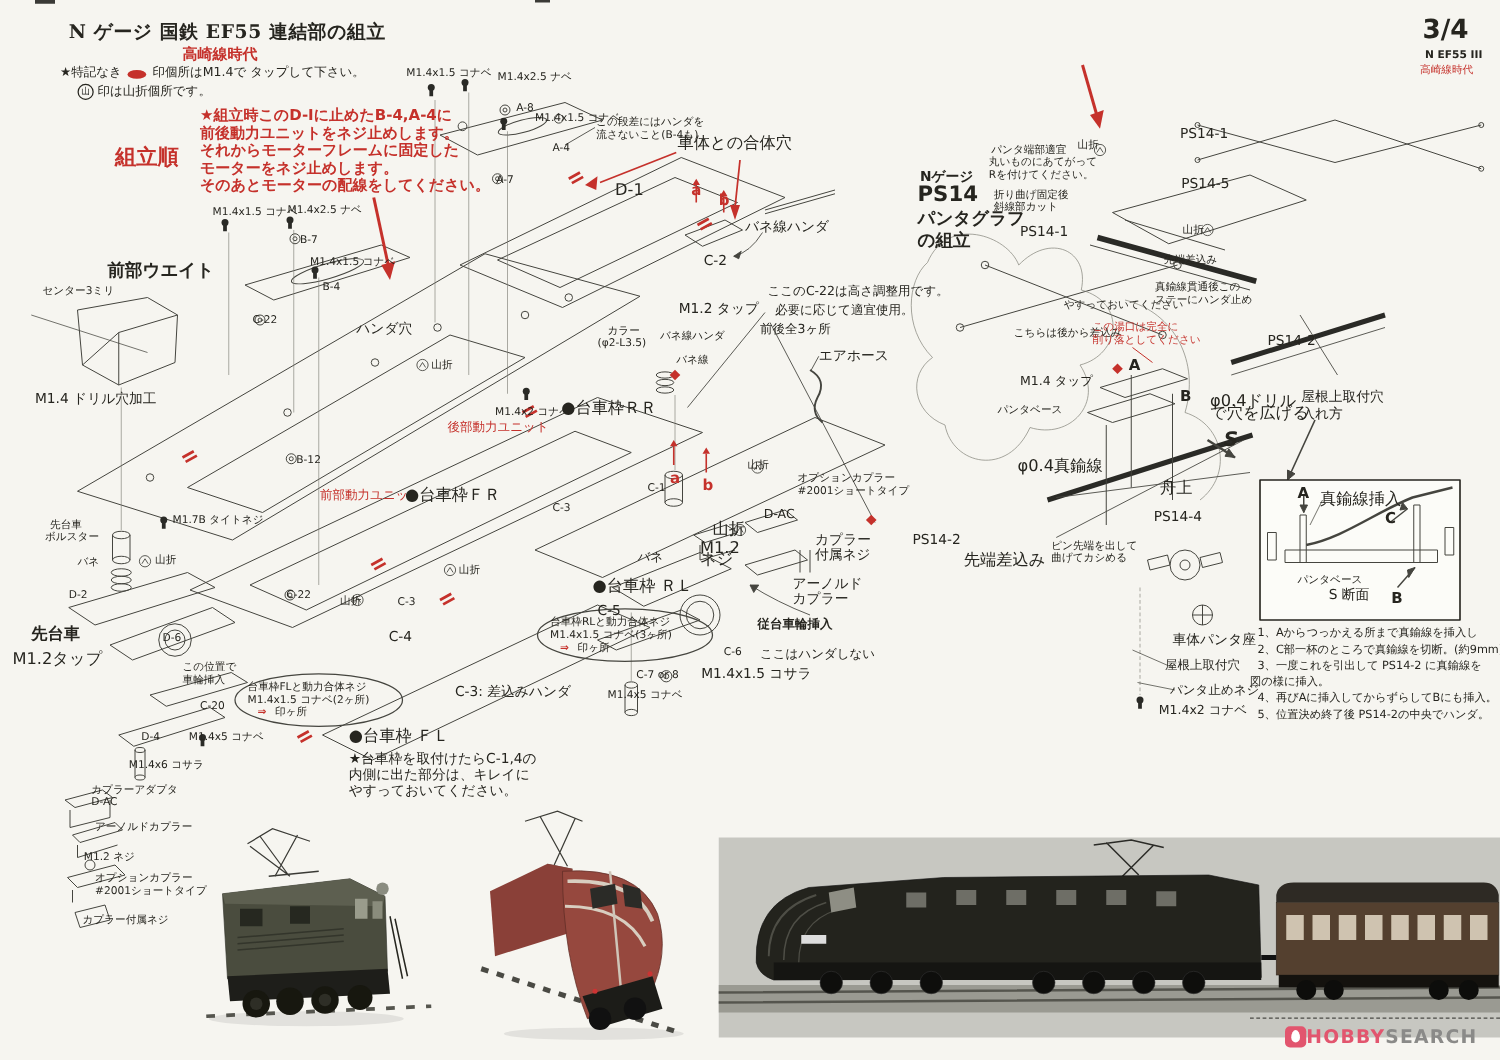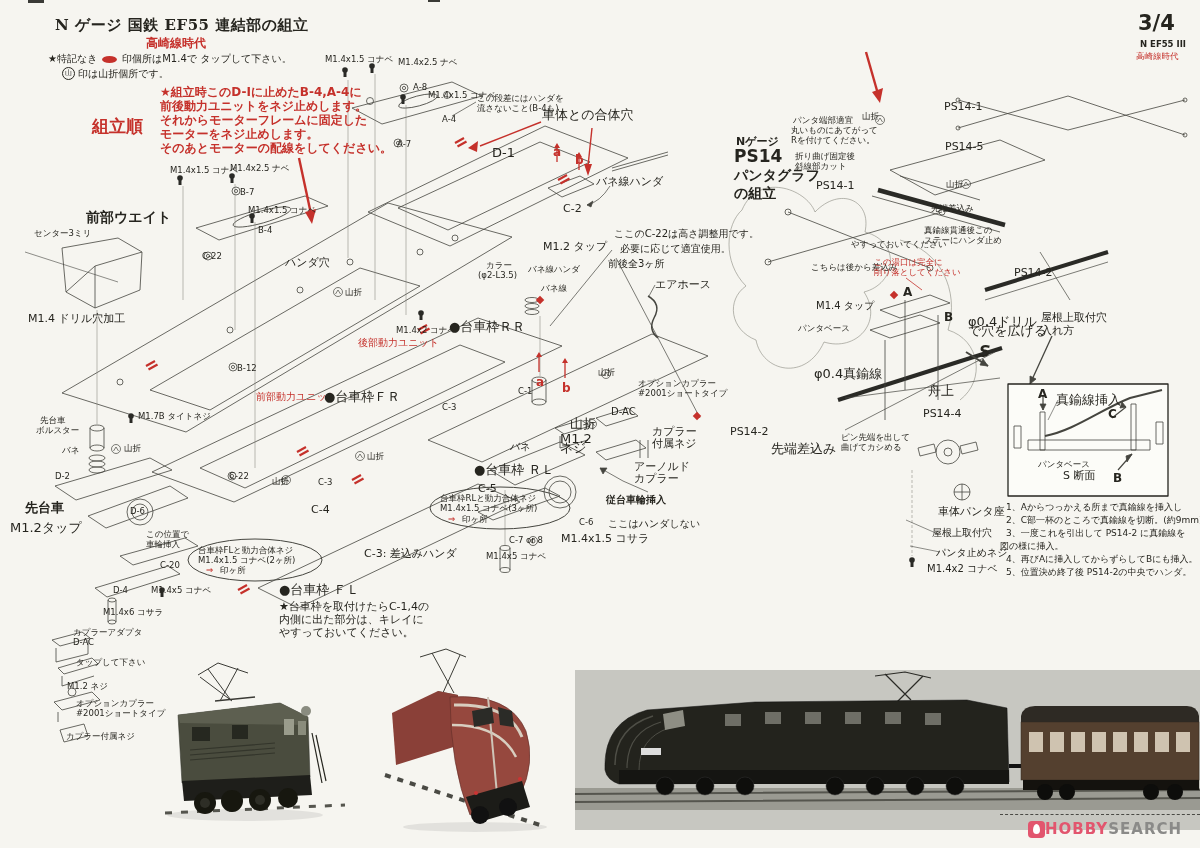--- a/index.html
+++ b/index.html
@@ -456,21 +456,21 @@
 <div class="lbl xxs" style="left:10px;top:521px">M1.2タップ</div>
 <div class="lbl xs" style="left:130px;top:507px">D-6</div>
 <div class="lbl xs" style="left:146px;top:530px">この位置で</div>
 <div class="lbl xs" style="left:146px;top:540px">車輪挿入</div>
 <div class="lbl xs" style="left:160px;top:561px">C-20</div>
 <div class="lbl xs" style="left:113px;top:586px">D-4</div>
 <div class="lbl xs" style="left:151px;top:586px">M1.4x5 コナベ</div>
 <div class="lbl xs" style="left:103px;top:608px">M1.4x6 コサラ</div>
 <div class="lbl xs" style="left:73px;top:628px">カプラーアダプタ</div>
 <div class="lbl xs" style="left:73px;top:638px">D-AC</div>
-<div class="lbl xs" style="left:76px;top:658px">タップして下さい</div>
+<div class="lbl xs" style="left:76px;top:658px">アーノルドカプラー</div>
 <div class="lbl xs" style="left:67px;top:682px">M1.2 ネジ</div>
 <div class="lbl xs" style="left:76px;top:699px">オプションカプラー</div>
 <div class="lbl xs" style="left:76px;top:709px">#2001ショートタイプ</div>
 <div class="lbl xs" style="left:66px;top:732px">カプラー付属ネジ</div>
 
 <div class="lbl s11" style="left:543px;top:241px">M1.2 タップ</div>
 <div class="lbl" style="left:614px;top:229px">ここのC-22は高さ調整用です。</div>
 <div class="lbl" style="left:620px;top:244px">必要に応じて適宜使用。</div>
 <div class="lbl" style="left:608px;top:259px">前後全3ヶ所</div>
 <div class="lbl xs" style="left:486px;top:261px">カラー</div>

